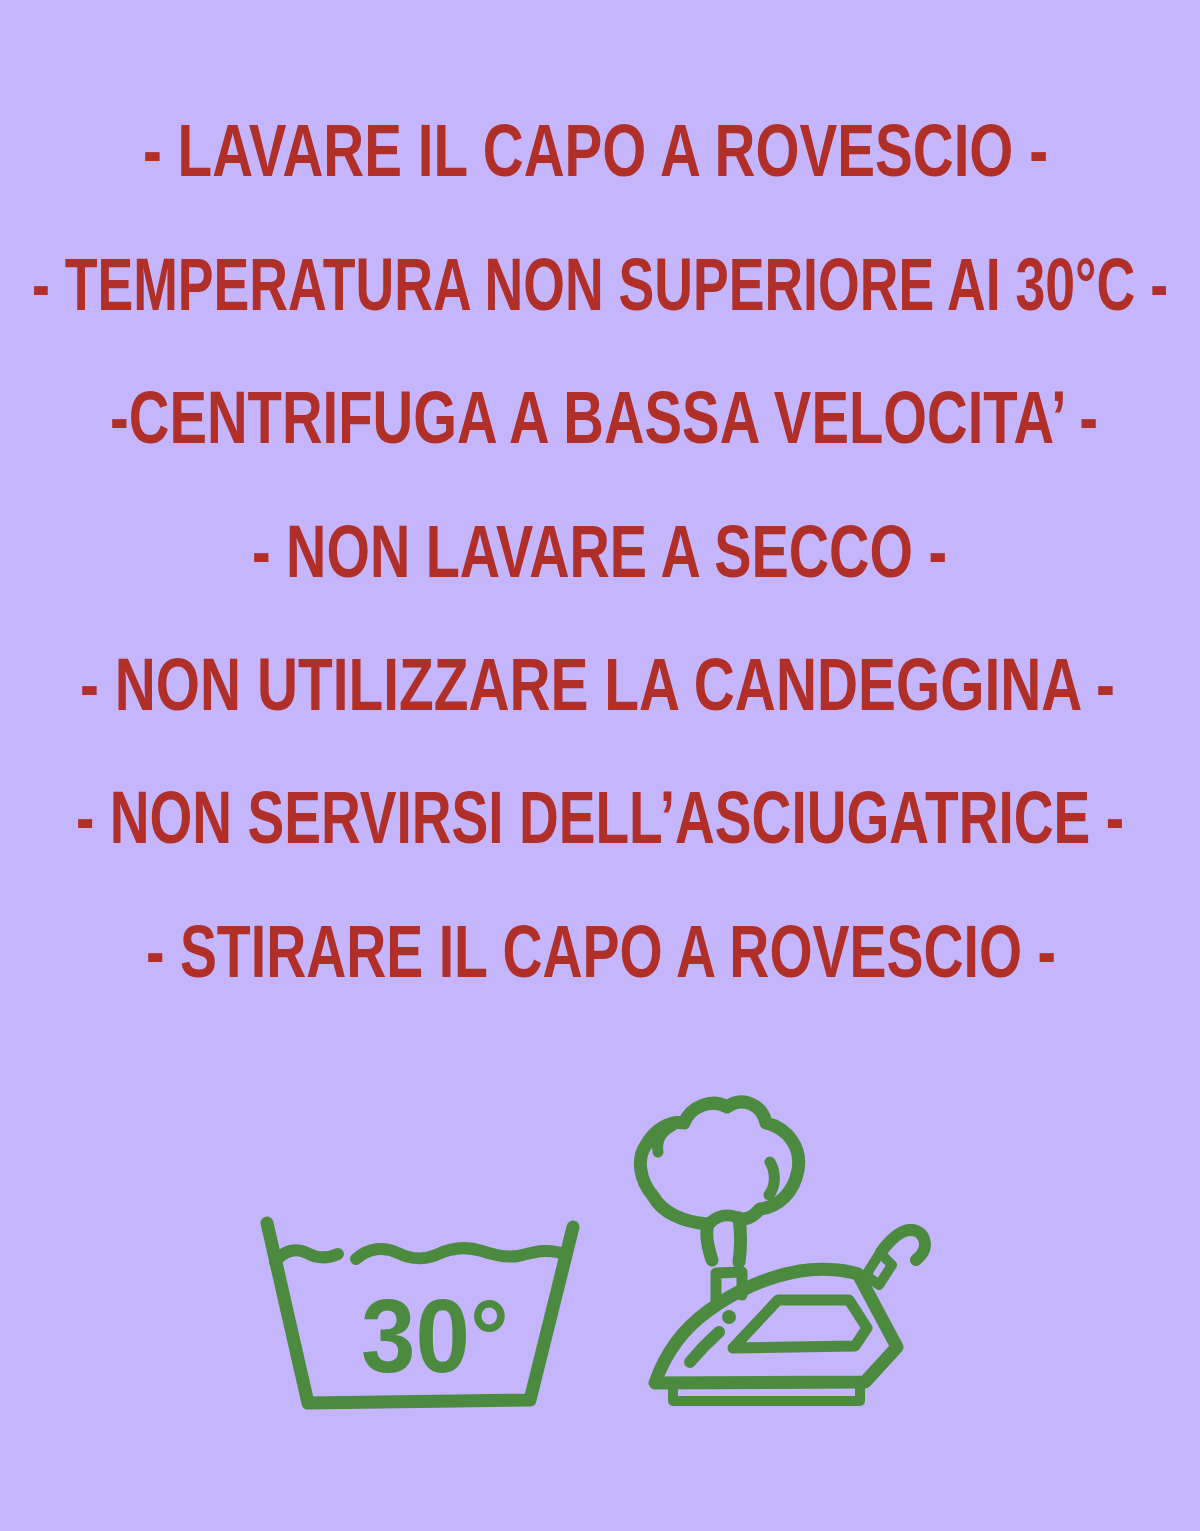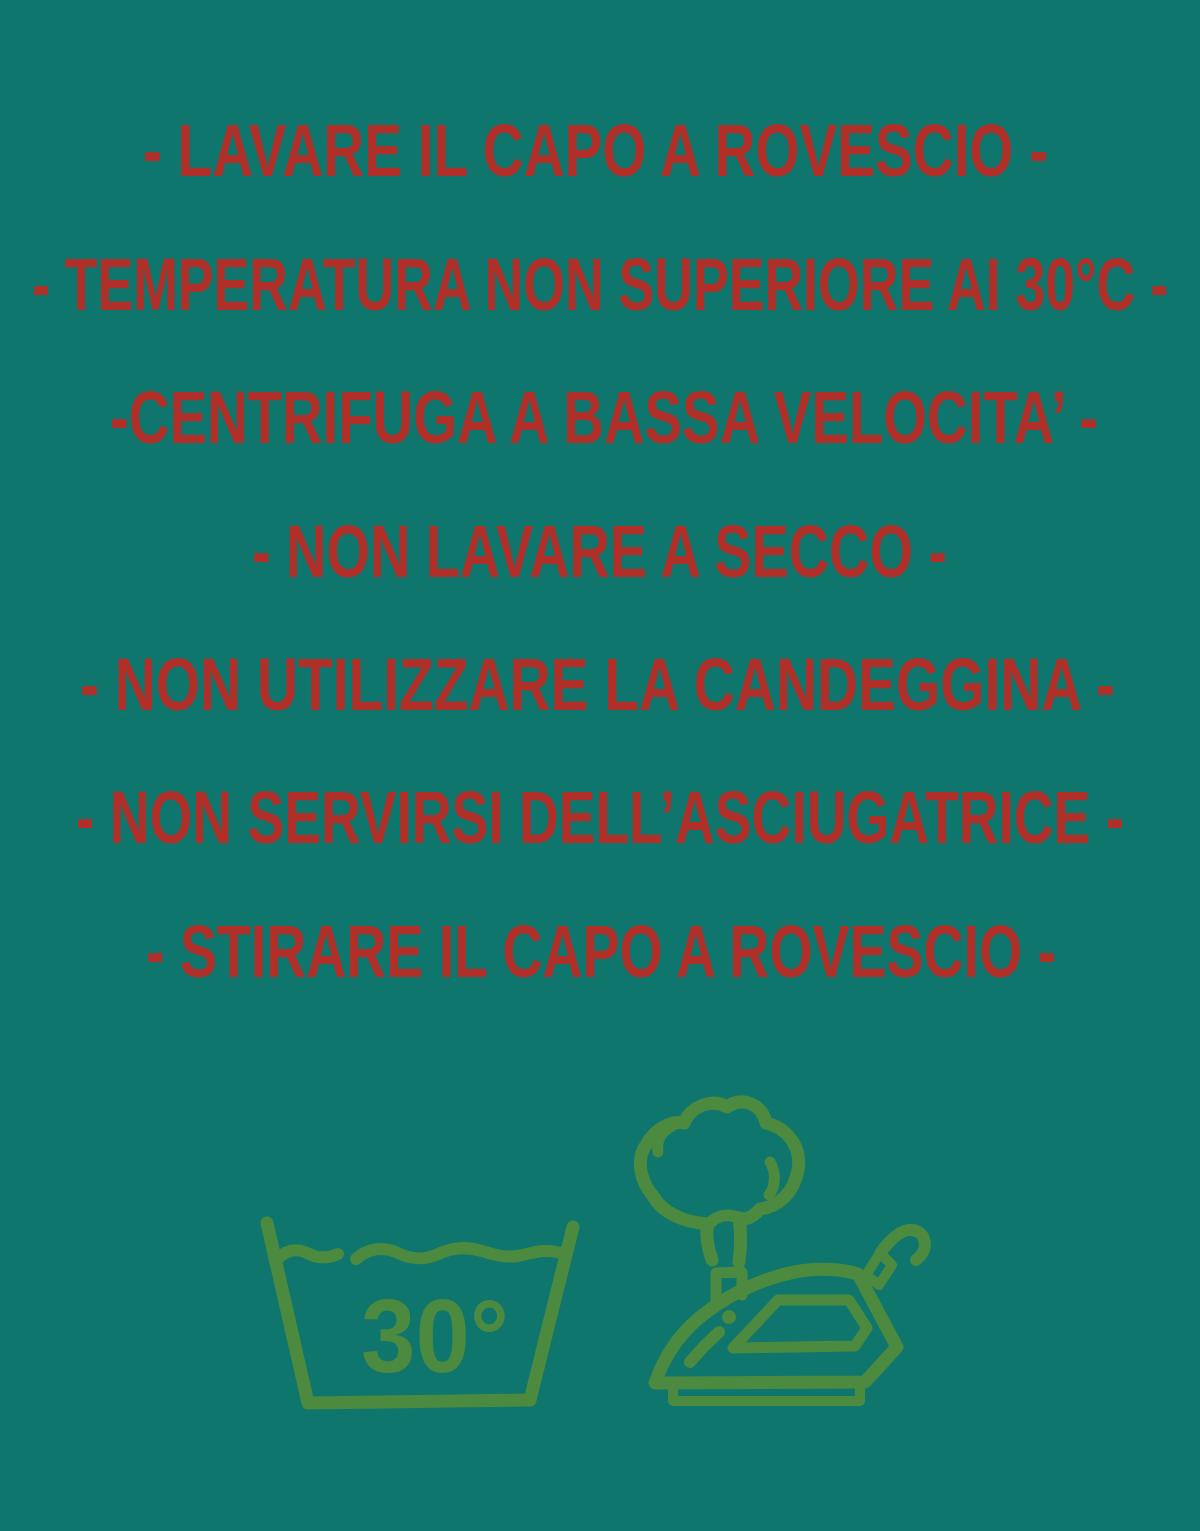--- a/index.html
+++ b/index.html
@@ -4,21 +4,21 @@
 <style>
   html, body {
     margin: 0;
     padding: 0;
     background: #ffffff;
   }
   #page {
     position: relative;
     width: 1200px;
     height: 1531px;
-    background: #0f766e;
+    background: #c4b5fd;
     overflow: hidden;
     font-family: "Liberation Sans", sans-serif;
   }
   svg.line {
     position: absolute;
     overflow: visible;
     display: block;
   }
   svg.line text {
     font-family: "Liberation Sans", sans-serif;

